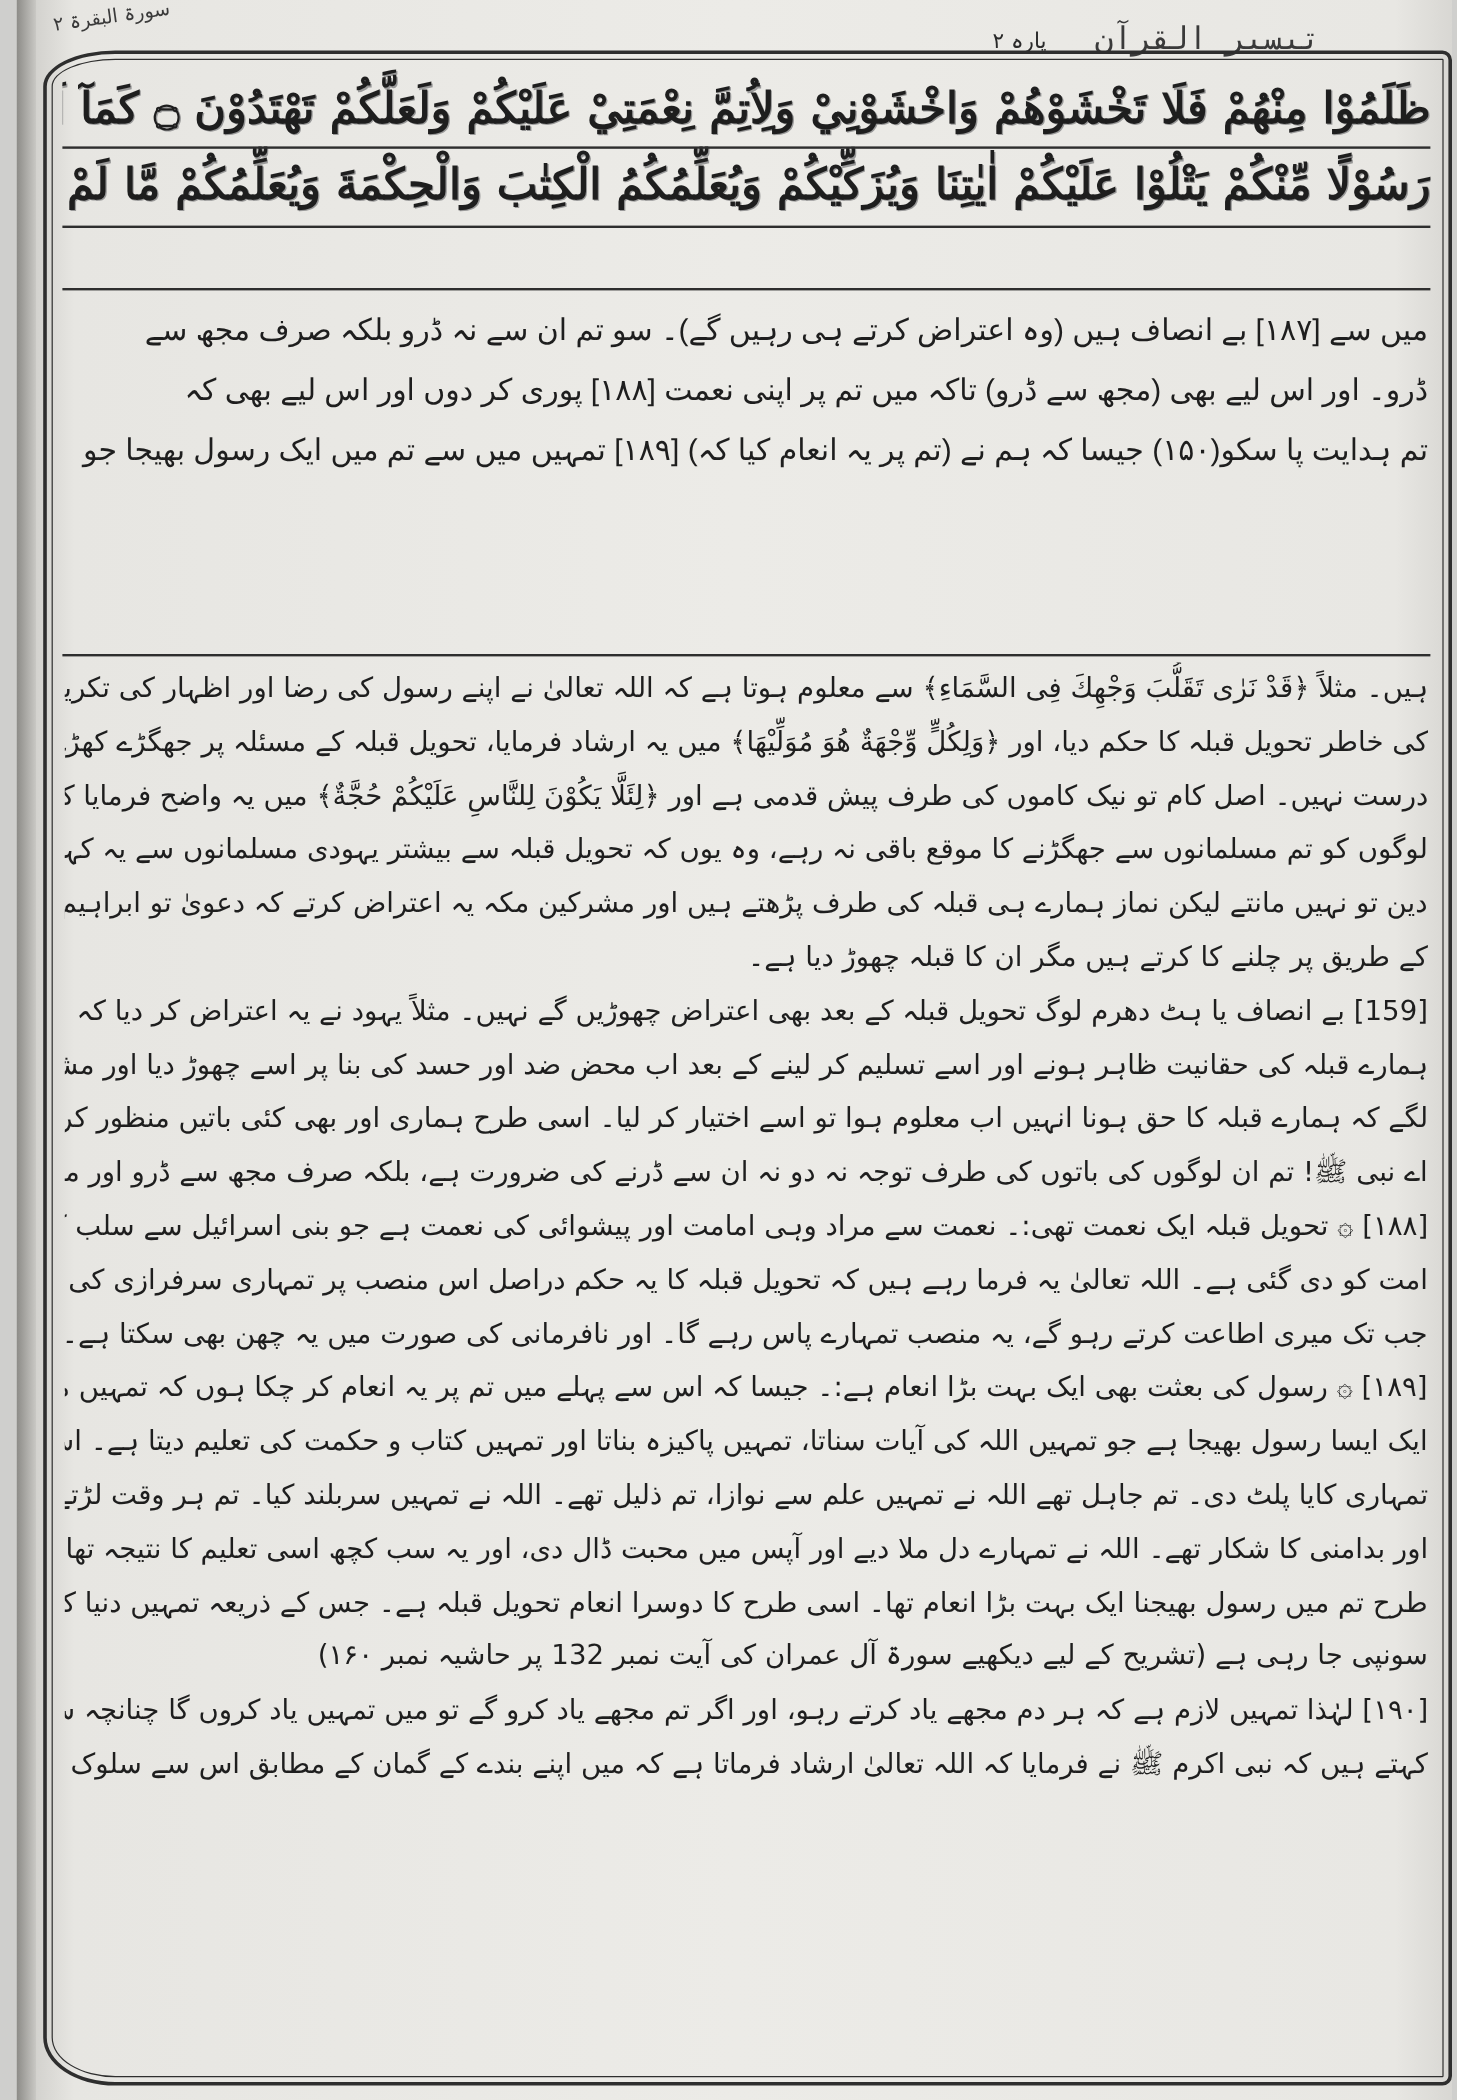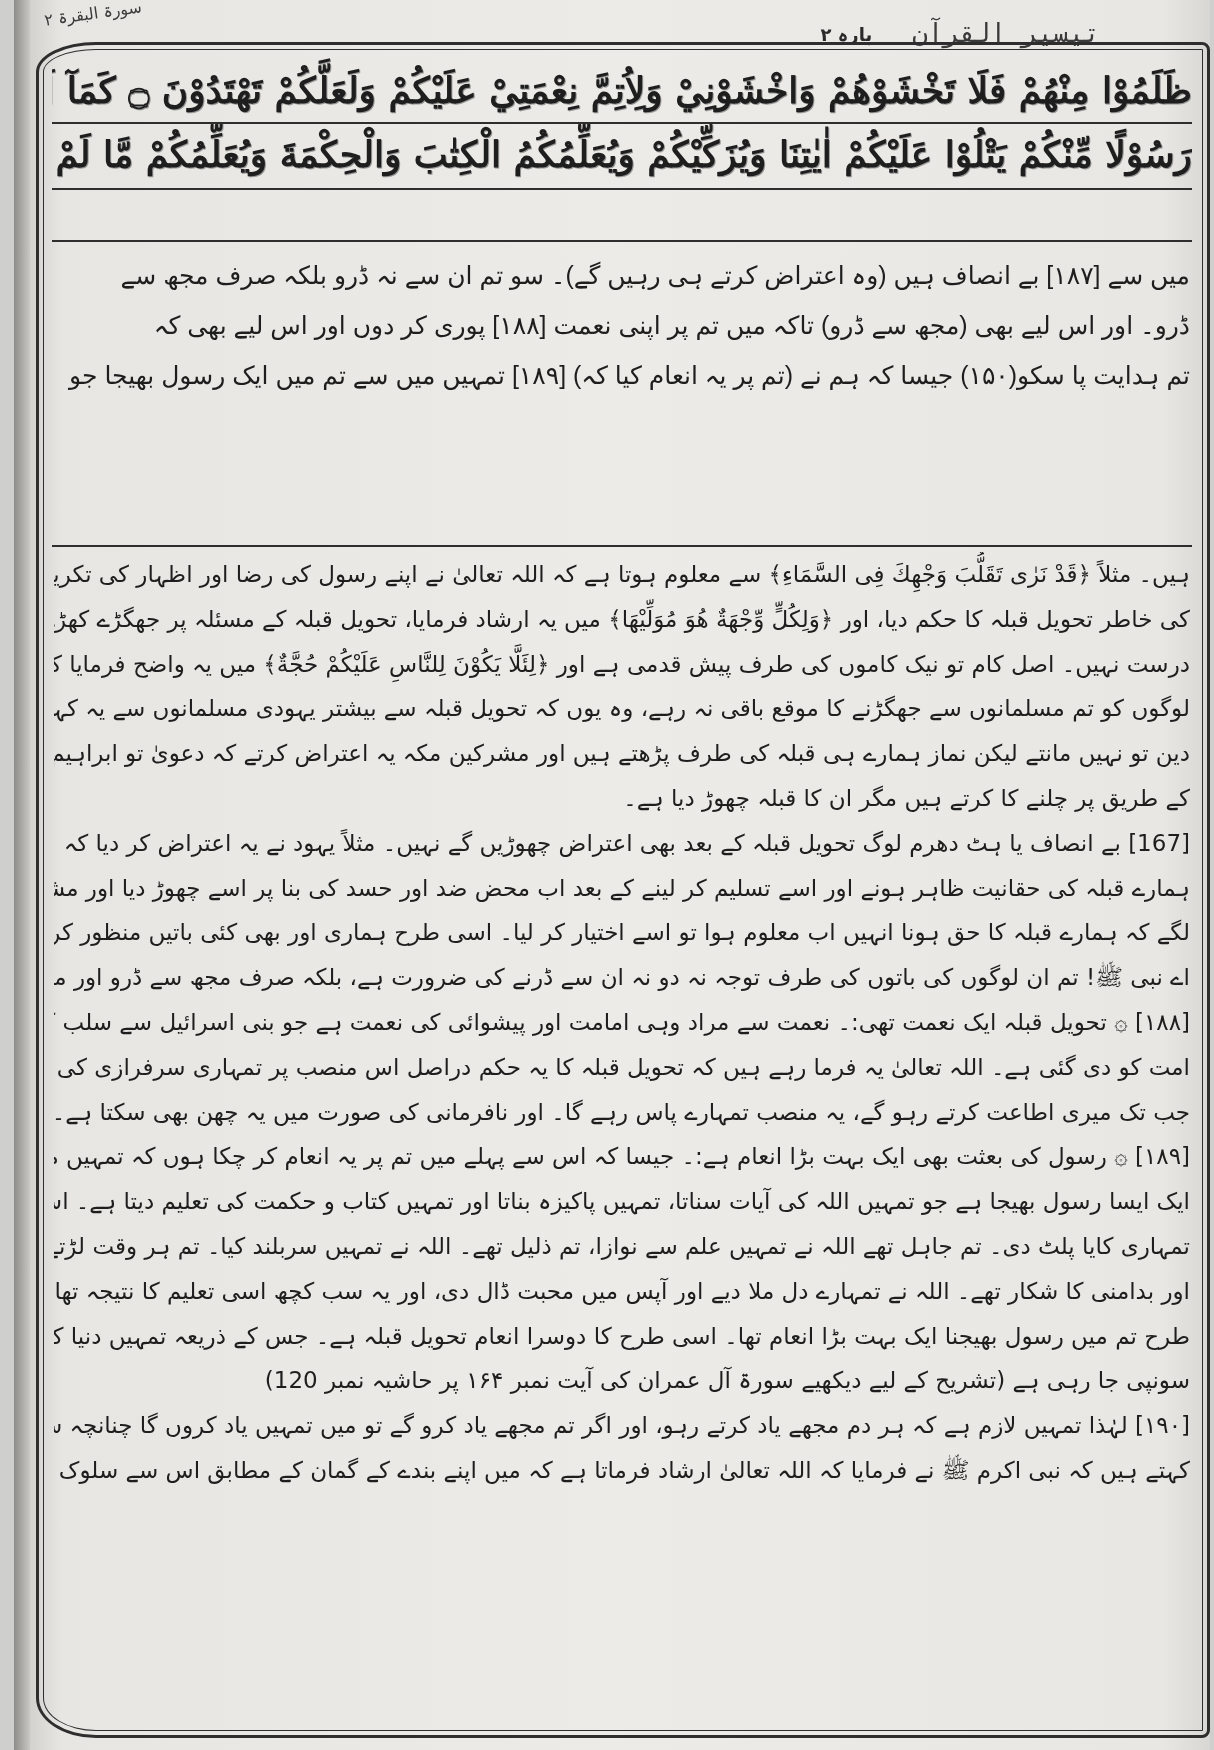--- a/index.html
+++ b/index.html
@@ -12,21 +12,21 @@
   .page {
     position: absolute; left: 14px; top: 0; width: 1196px; height: 1750px;
     background: linear-gradient(90deg, #c9c8c4 0%, #e7e6e2 4%, #ecebe7 50%, #e8e7e3 96%, #d8d7d3 100%);
   }
   .spine { position:absolute; left:0; top:0; width:16px; height:1750px; background: linear-gradient(90deg,#8d8c88,#c9c8c4); }
   .header-right {
     position: absolute; right: 110px; top: 18px; direction: rtl;
     display: flex; gap: 40px; align-items: center; color: #333;
   }
   .title-calligraphy { font-family: Liberation Mono, monospace; font-size: 26px; color:#3a3a3a; letter-spacing: 1px; }
-  .para { font-size: 18px; color:#2a2a2a;font-weight:bold; }
+  .para { font-size: 18px; color:#2a2a2a; }
   .surah-label {
     position: absolute; left: 30px; top: 4px; font-size: 16px; color:#3a3a3a;
     transform: rotate(-8deg); direction: rtl; font-family: "DejaVu Serif", serif;
   }
   .frame {
     position: absolute; left: 22px; top: 42px; width: 1168px; height: 1690px;
     border: 3px solid #2e2e2e; outline: 1px solid #2e2e2e; outline-offset: -8px;
     border-radius: 60px 8px 8px 60px / 30px 8px 8px 40px;
   }
   .verse-block {
@@ -87,29 +87,29 @@
 
   <div class="rule" style="top:545px;"></div>
 
   <div class="commentary">
     <p>ہیں۔ مثلاً ﴿قَدْ نَرٰى تَقَلُّبَ وَجْهِكَ فِی السَّمَاءِ﴾ سے معلوم ہوتا ہے کہ اللہ تعالیٰ نے اپنے رسول کی رضا اور اظہار کی تکریم</p>
     <p>کی خاطر تحویل قبلہ کا حکم دیا، اور ﴿وَلِكُلٍّ وِّجْهَةٌ هُوَ مُوَلِّيْهَا﴾ میں یہ ارشاد فرمایا، تحویل قبلہ کے مسئلہ پر جھگڑے کھڑے کرنا</p>
     <p>درست نہیں۔ اصل کام تو نیک کاموں کی طرف پیش قدمی ہے اور ﴿لِئَلَّا يَكُوْنَ لِلنَّاسِ عَلَيْكُمْ حُجَّةٌ﴾ میں یہ واضح فرمایا کہ</p>
     <p>لوگوں کو تم مسلمانوں سے جھگڑنے کا موقع باقی نہ رہے، وہ یوں کہ تحویل قبلہ سے بیشتر یہودی مسلمانوں سے یہ کہتے تھے کہ ہمارا</p>
     <p>دین تو نہیں مانتے لیکن نماز ہمارے ہی قبلہ کی طرف پڑھتے ہیں اور مشرکین مکہ یہ اعتراض کرتے کہ دعویٰ تو ابراہیم علیہ السلام</p>
     <p>کے طریق پر چلنے کا کرتے ہیں مگر ان کا قبلہ چھوڑ دیا ہے۔</p>
-    <p>[167] بے انصاف یا ہٹ دھرم لوگ تحویل قبلہ کے بعد بھی اعتراض چھوڑیں گے نہیں۔ مثلاً یہود نے یہ اعتراض کر دیا کہ</p>
+    <p>[159] بے انصاف یا ہٹ دھرم لوگ تحویل قبلہ کے بعد بھی اعتراض چھوڑیں گے نہیں۔ مثلاً یہود نے یہ اعتراض کر دیا کہ</p>
     <p>ہمارے قبلہ کی حقانیت ظاہر ہونے اور اسے تسلیم کر لینے کے بعد اب محض ضد اور حسد کی بنا پر اسے چھوڑ دیا اور مشرک یہ کہنے</p>
     <p>لگے کہ ہمارے قبلہ کا حق ہونا انہیں اب معلوم ہوا تو اسے اختیار کر لیا۔ اسی طرح ہماری اور بھی کئی باتیں منظور کر لیں گے۔ لہٰذا</p>
     <p>اے نبی ﷺ! تم ان لوگوں کی باتوں کی طرف توجہ نہ دو نہ ان سے ڈرنے کی ضرورت ہے، بلکہ صرف مجھ سے ڈرو اور میرا حکم مانو۔</p>
     <p>[۱۸۸] ۞ تحویل قبلہ ایک نعمت تھی:۔ نعمت سے مراد وہی امامت اور پیشوائی کی نعمت ہے جو بنی اسرائیل سے سلب کر کے اس</p>
     <p>امت کو دی گئی ہے۔ اللہ تعالیٰ یہ فرما رہے ہیں کہ تحویل قبلہ کا یہ حکم دراصل اس منصب پر تمہاری سرفرازی کی علامت ہے۔</p>
     <p>جب تک میری اطاعت کرتے رہو گے، یہ منصب تمہارے پاس رہے گا۔ اور نافرمانی کی صورت میں یہ چھن بھی سکتا ہے۔</p>
     <p>[۱۸۹] ۞ رسول کی بعثت بھی ایک بہت بڑا انعام ہے:۔ جیسا کہ اس سے پہلے میں تم پر یہ انعام کر چکا ہوں کہ تمہیں میں سے</p>
     <p>ایک ایسا رسول بھیجا ہے جو تمہیں اللہ کی آیات سناتا، تمہیں پاکیزہ بناتا اور تمہیں کتاب و حکمت کی تعلیم دیتا ہے۔ اس نعمت نے</p>
     <p>تمہاری کایا پلٹ دی۔ تم جاہل تھے اللہ نے تمہیں علم سے نوازا، تم ذلیل تھے۔ اللہ نے تمہیں سربلند کیا۔ تم ہر وقت لڑتے مرتے</p>
     <p>اور بدامنی کا شکار تھے۔ اللہ نے تمہارے دل ملا دیے اور آپس میں محبت ڈال دی، اور یہ سب کچھ اسی تعلیم کا نتیجہ تھا۔ پھر جس</p>
     <p>طرح تم میں رسول بھیجنا ایک بہت بڑا انعام تھا۔ اسی طرح کا دوسرا انعام تحویل قبلہ ہے۔ جس کے ذریعہ تمہیں دنیا کی امامت</p>
-    <p>سونپی جا رہی ہے (تشریح کے لیے دیکھیے سورۃ آل عمران کی آیت نمبر ۱۶۴ پر حاشیہ نمبر 120)</p>
+    <p>سونپی جا رہی ہے (تشریح کے لیے دیکھیے سورۃ آل عمران کی آیت نمبر 132 پر حاشیہ نمبر ۱۶۰)</p>
     <p>[۱۹۰] لہٰذا تمہیں لازم ہے کہ ہر دم مجھے یاد کرتے رہو، اور اگر تم مجھے یاد کرو گے تو میں تمہیں یاد کروں گا چنانچہ سیدنا ابو ہریرہ رضی اللہ عنہ</p>
     <p>کہتے ہیں کہ نبی اکرم ﷺ نے فرمایا کہ اللہ تعالیٰ ارشاد فرماتا ہے کہ میں اپنے بندے کے گمان کے مطابق اس سے سلوک کرتا</p>
   </div>
 </div>
 
 </body></html>

